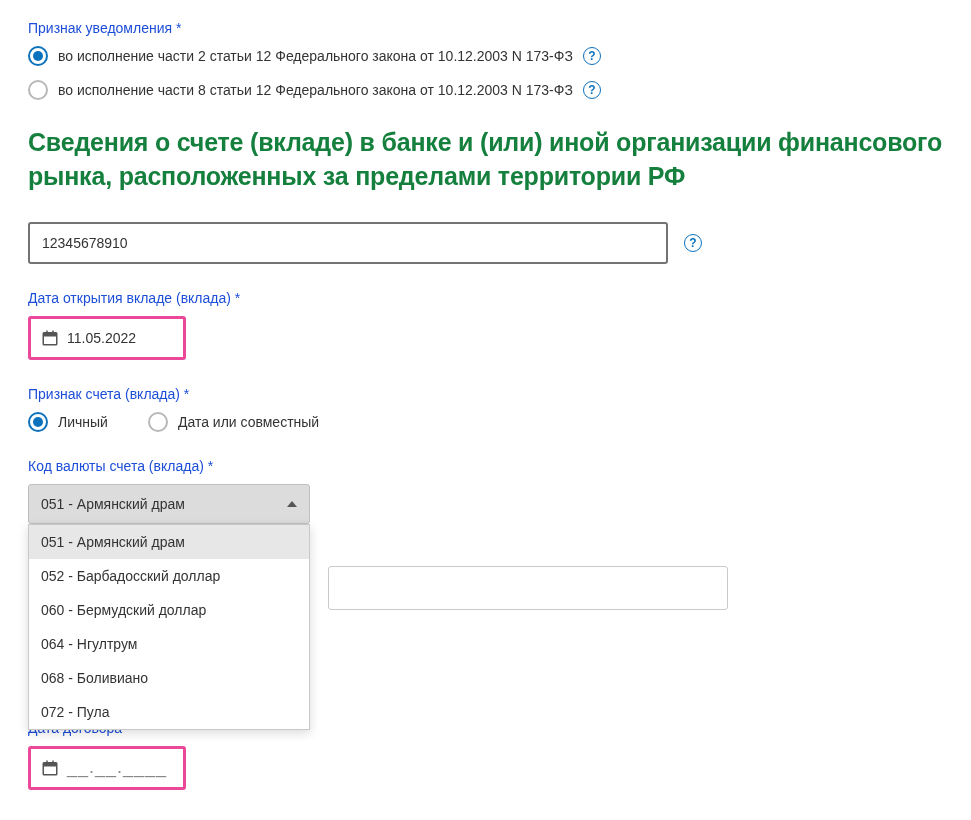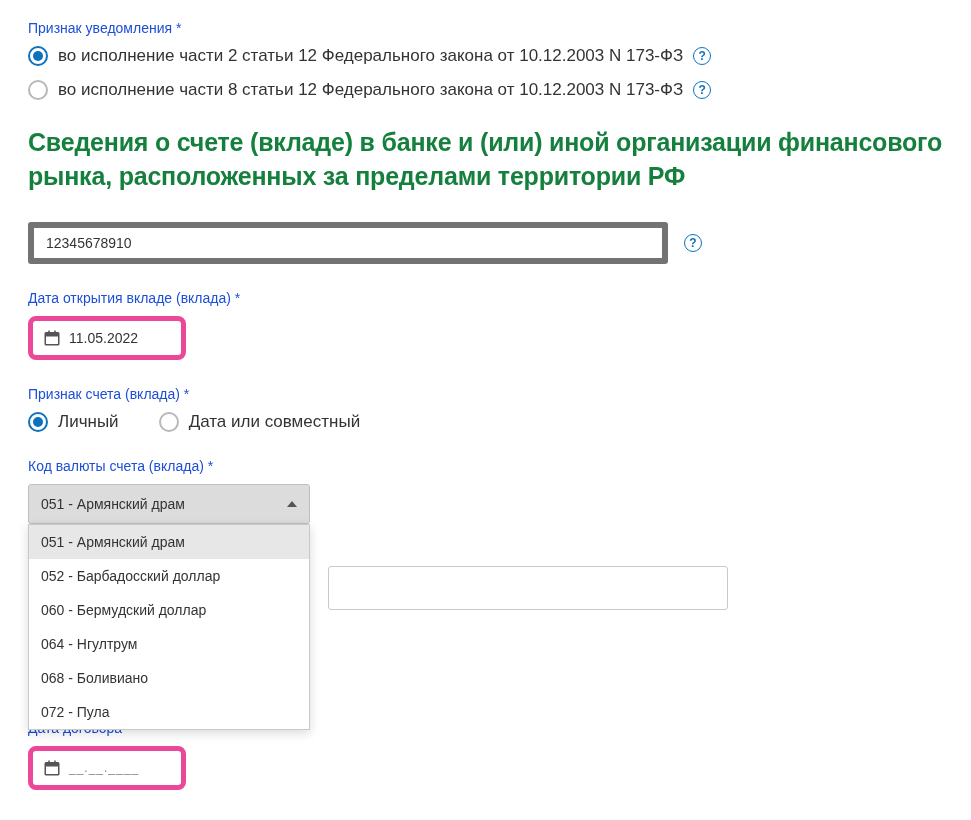--- a/index.html
+++ b/index.html
@@ -36,21 +36,21 @@
     flex-shrink: 0;
   }
   .radio.unchecked { border-color: #b8b8b8; }
   .radio .dot {
     width: 10px;
     height: 10px;
     background: #0d72bd;
     border-radius: 50%;
   }
   .radio-label {
-    font-size: 17px;
+    font-size: 14px;
     color: #333;
     cursor: pointer;
   }
   .help-icon {
     width: 18px;
     height: 18px;
     border: 1.5px solid #0d72bd;
     color: #0d72bd;
     border-radius: 50%;
     display: inline-flex;
@@ -68,52 +68,52 @@
     line-height: 1.35;
     color: #15803d;
     margin: 26px 0 28px 0;
     font-stretch: condensed;
     letter-spacing: -0.2px;
   }
   .form-group { margin-bottom: 26px; }
   .text-input {
     width: 640px;
     height: 42px;
-    border: 6px solid #737373;
+    border: 2px solid #737373;
     border-radius: 3px;
     padding: 0 12px;
     font-size: 14px;
     color: #333;
   }
   .input-row {
     display: flex;
     align-items: center;
     gap: 16px;
   }
   .date-input {
     width: 158px;
     height: 44px;
-    border: 5px solid #ec4899;
-    border-radius: 8px;
+    border: 3px solid #ec4899;
+    border-radius: 3px;
     display: flex;
     align-items: center;
     padding: 0 20px 0 10px;
     gap: 8px;
   }
   .date-input .cal {
     width: 18px;
     height: 18px;
     flex-shrink: 0;
   }
   .date-input .val {
     font-size: 14px;
     color: #333;
   }
   .date-input .placeholder {
-    font-size: 12px;
+    font-size: 18px;
     color: #888;
     letter-spacing: 1px;
   }
   .radio-inline {
     display: flex;
     gap: 40px;
     align-items: flex-end;
   }
   .select-box {
     position: relative;

